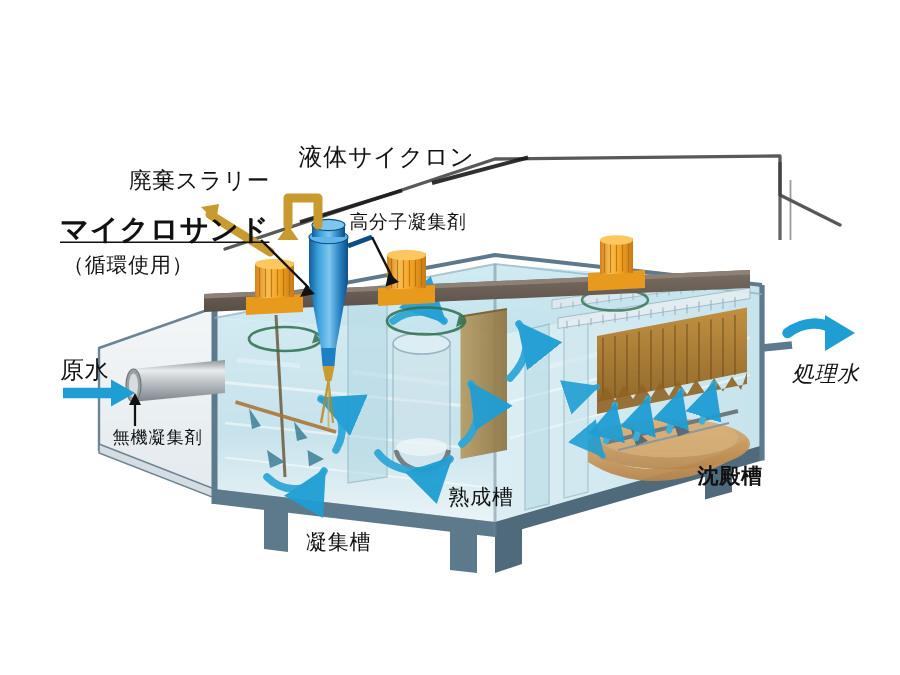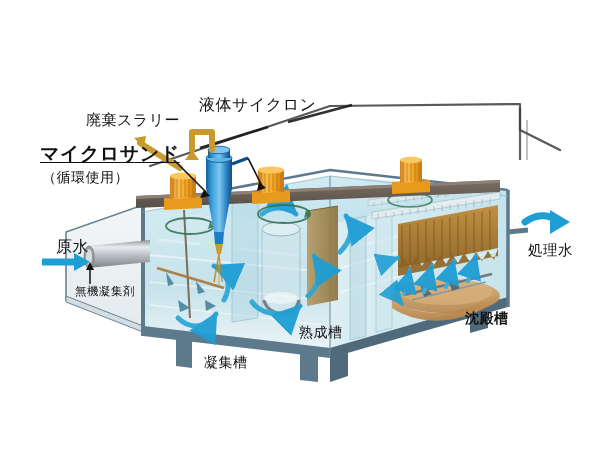--- a/index.html
+++ b/index.html
@@ -27,23 +27,23 @@
     text-decoration:underline;
     text-underline-offset:2px;
   }
   .lbl-microsand-sub{
     left:42px; top:170px;
     font-size:14px; font-weight:400;
   }
   .lbl-waste{ left:86px; top:112px; font-size:15px; font-weight:400;}
   .lbl-cyclone{ left:199px; top:96px; font-size:16px; font-weight:400;}
   .lbl-polymer{ left:233px; top:141px; font-size:12.5px; font-weight:400;}
-  .lbl-rawwater{ left:40px; top:238px; font-size:16px; font-weight:400;margin-left:16px;}
+  .lbl-rawwater{ left:40px; top:238px; font-size:16px; font-weight:400;}
   .lbl-inorganic{ left:52px; top:285px; font-size:11.5px; font-weight:400;margin-left:23px;}
-  .lbl-treated{ left:528px; top:242px; font-size:14.5px; font-weight:400;}
+  .lbl-treated{ left:528px; top:242px; font-size:14.5px; font-weight:400;font-style:italic;}
   .lbl-coag{ left:204px; top:355px; font-size:14px; font-weight:400;}
   .lbl-matur{ left:299px; top:325px; font-size:14px; font-weight:400;}
   .lbl-sed{ left:424px; top:311px; font-size:14px; font-weight:700;margin-left:41px;}
 </style>
 </head>
 <body>
 
 <div id="stage">
 
 <svg id="diagram" viewBox="0 0 600 450">
@@ -408,20 +408,21 @@
 
 </svg>
 
 <div class="lbl lbl-microsand">マイクロサンド</div>
 <div class="lbl lbl-microsand-sub">（循環使用）</div>
 
 <div class="lbl lbl-cyclone">液体サイクロン</div>
 
 <div class="lbl lbl-waste">廃棄スラリー</div>
 
+<div class="lbl lbl-polymer">高分子凝集剤</div>
 
 <div class="lbl lbl-rawwater">原水</div>
 
 <div class="lbl lbl-inorganic">無機凝集剤</div>
 
 <div class="lbl lbl-treated">処理水</div>
 
 <div class="lbl lbl-coag">凝集槽</div>
 
 <div class="lbl lbl-matur">熟成槽</div>

